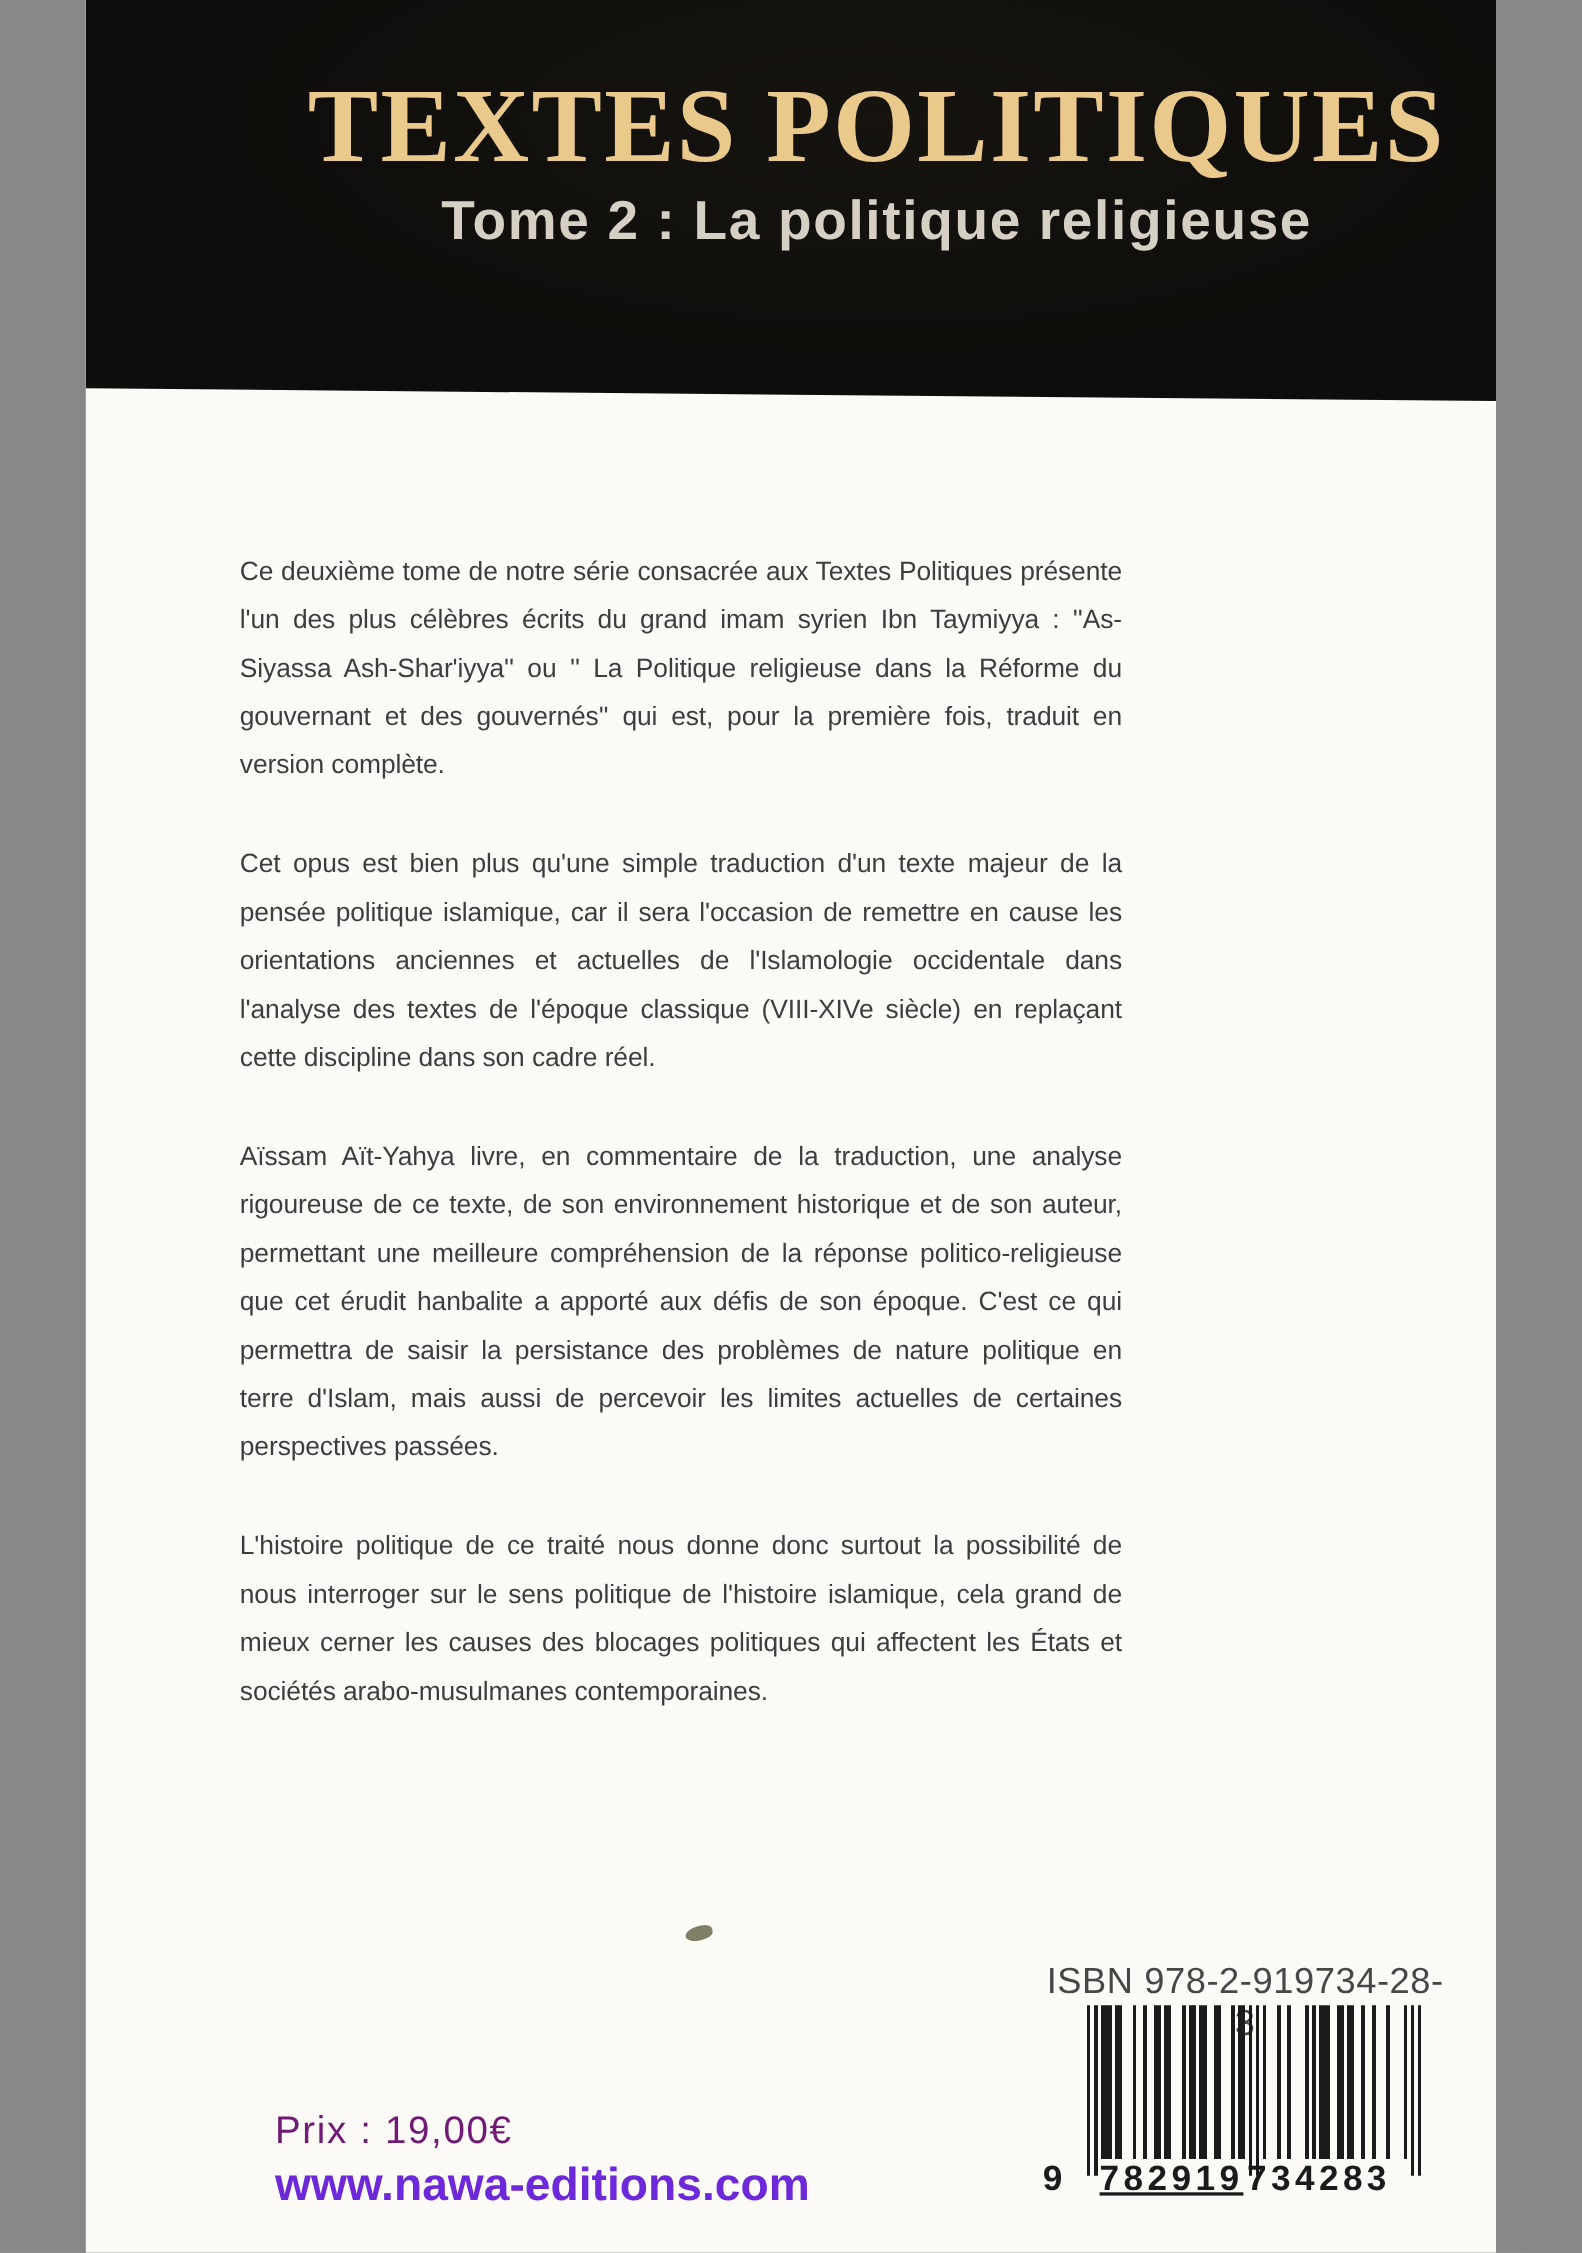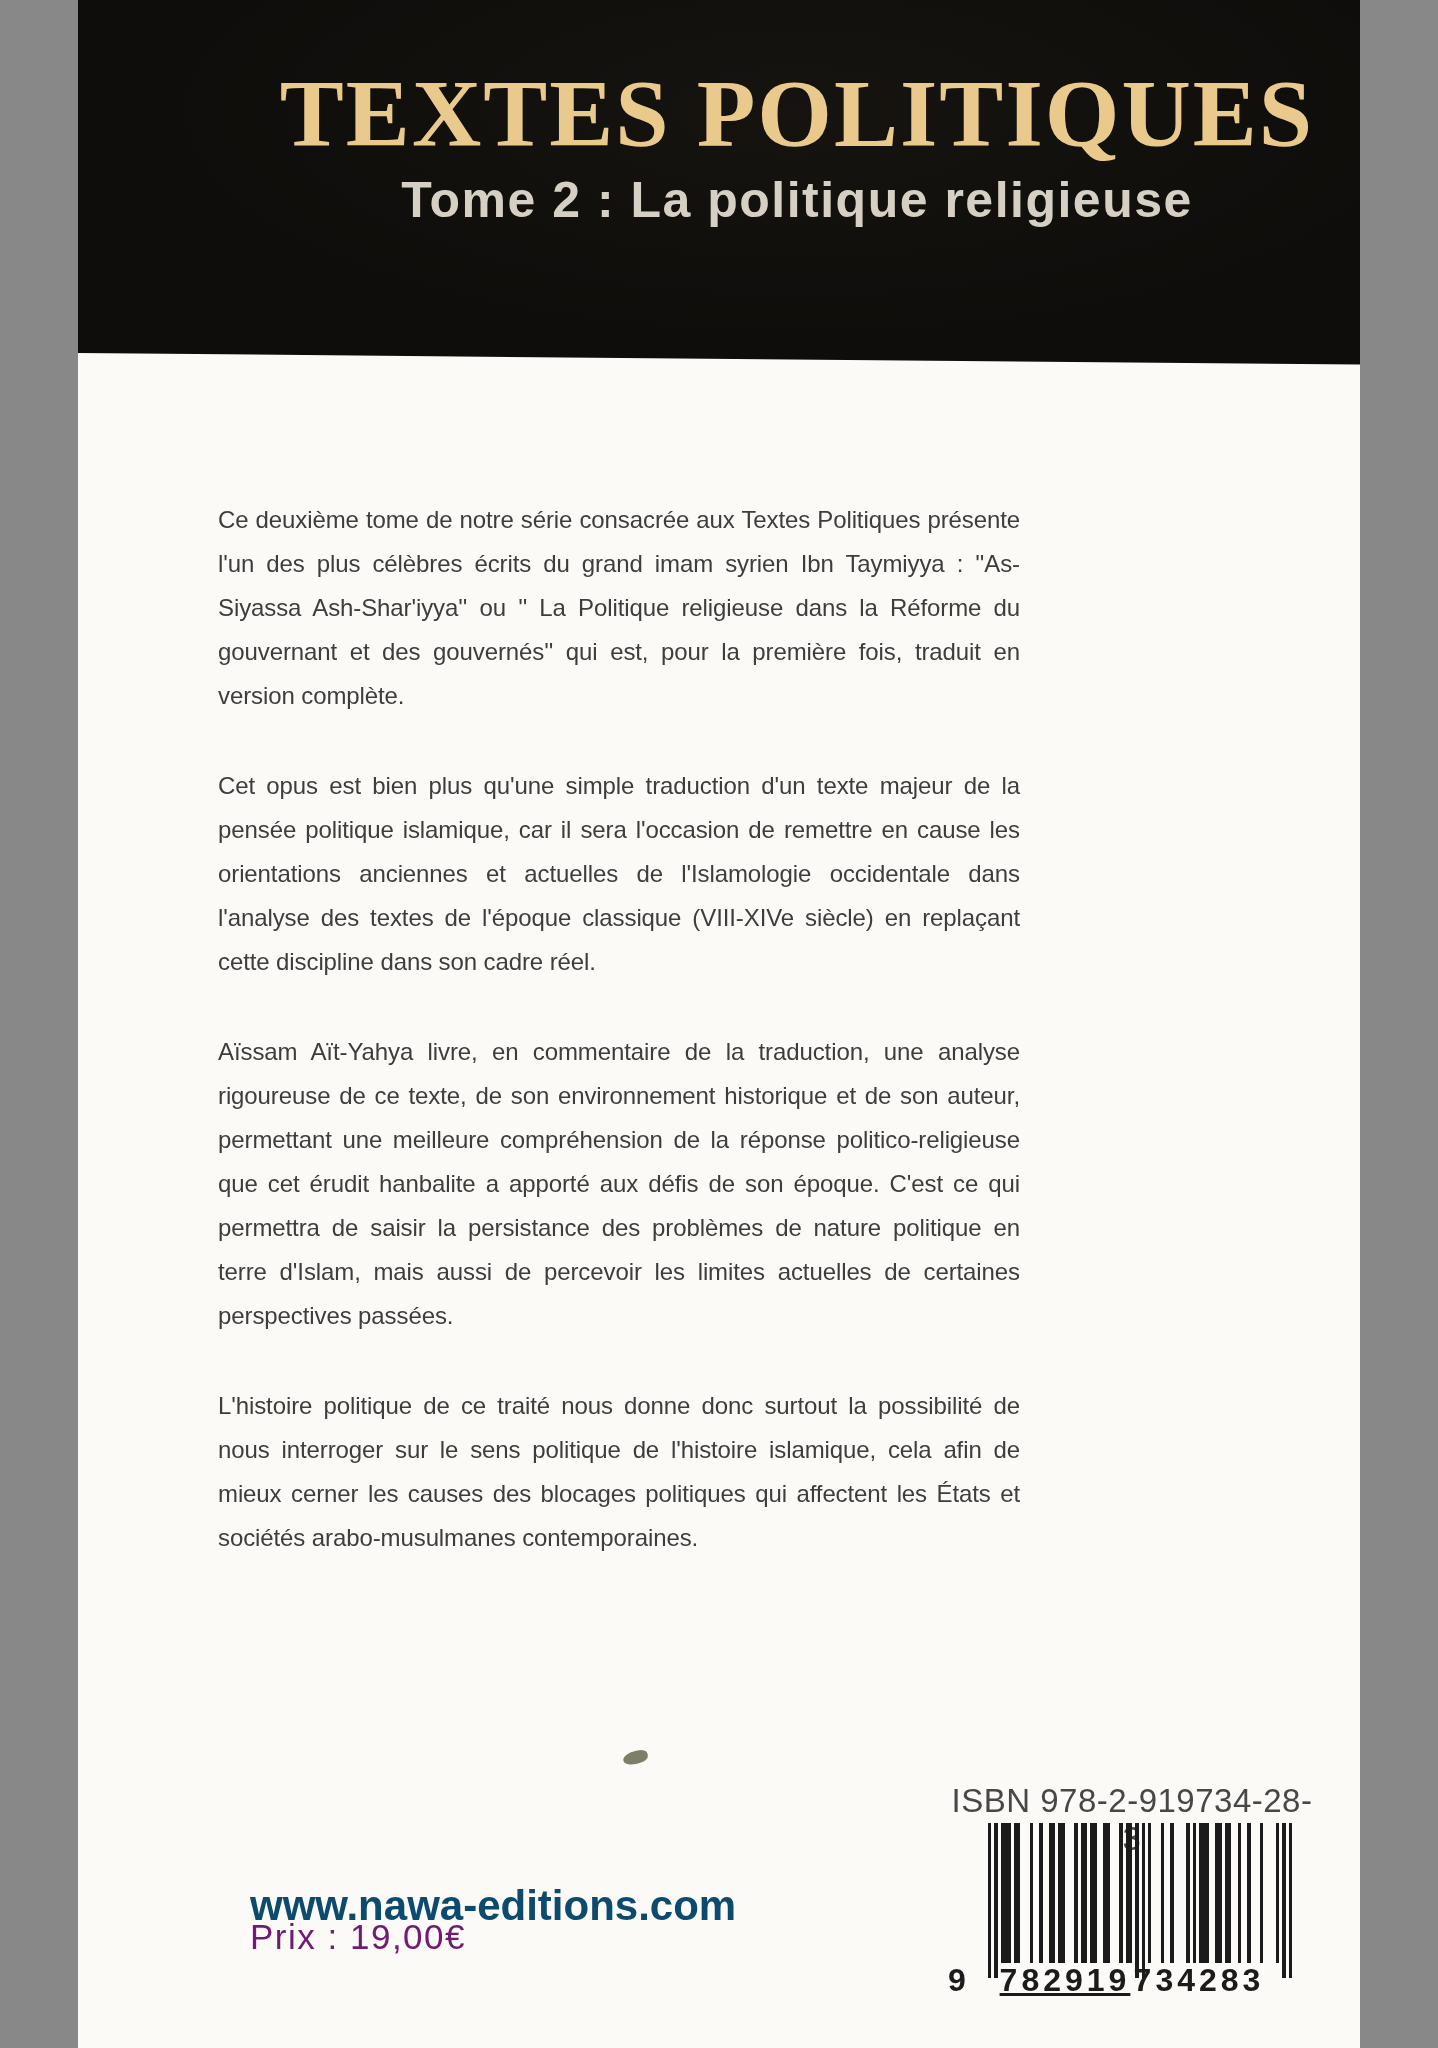--- a/index.html
+++ b/index.html
@@ -78,40 +78,40 @@
   .bc-lead{left:2px;}
   .bc-left{left:52px;width:134px;text-align:center;letter-spacing:4px;text-decoration:underline;}
   .bc-right{left:184px;width:138px;text-align:center;letter-spacing:4px;}
   
   .price{
     position:absolute;left:172px;top:1917px;
     font-size:35px;font-weight:300;letter-spacing:1.5px;
     color:#701a75;
   }
   .website{
-    position:absolute;left:172px;top:1882px;
+    position:absolute;left:172px;top:1962px;
     font-size:42px;font-weight:700;letter-spacing:0;
-    color:#0c4a6e;
+    color:#6d28d9;
   }
 </style>
 </head>
 <body>
 
 <div class="page">
 
   <div class="header">
     <div class="title">TEXTES POLITIQUES</div>
     <div class="subtitle">Tome 2 : La politique religieuse</div>
   </div>
 
   <div class="synopsis">
       <p>Ce deuxième tome de notre série consacrée aux Textes Politiques présente l'un des plus célèbres écrits du grand imam syrien Ibn Taymiyya : ''As-Siyassa Ash-Shar'iyya'' ou '' La Politique religieuse dans la Réforme du gouvernant et des gouvernés'' qui est, pour la première fois, traduit en version complète.</p>
       <p>Cet opus est bien plus qu'une simple traduction d'un texte majeur de la pensée politique islamique, car il sera l'occasion de remettre en cause les orientations anciennes et actuelles de l'Islamologie occidentale dans l'analyse des textes de l'époque classique (VIII-XIVe siècle) en replaçant cette discipline dans son cadre réel.</p>
       <p>Aïssam Aït-Yahya livre, en commentaire de la traduction, une analyse rigoureuse de ce texte, de son environnement historique et de son auteur, permettant une meilleure compréhension de la réponse politico-religieuse que cet érudit hanbalite a apporté aux défis de son époque. C'est ce qui permettra de saisir la persistance des problèmes de nature politique en terre d'Islam, mais aussi de percevoir les limites actuelles de certaines perspectives passées.</p>
-      <p>L'histoire politique de ce traité nous donne donc surtout la possibilité de nous interroger sur le sens politique de l'histoire islamique, cela afin de mieux cerner les causes des blocages politiques qui affectent les États et sociétés arabo-musulmanes contemporaines.</p>
+      <p>L'histoire politique de ce traité nous donne donc surtout la possibilité de nous interroger sur le sens politique de l'histoire islamique, cela grand de mieux cerner les causes des blocages politiques qui affectent les États et sociétés arabo-musulmanes contemporaines.</p>
     </div>
 
   <div class="speck"></div>
 
   <div class="isbn-block">
     <div class="isbn-label">ISBN 978-2-919734-28-3</div>
     <svg class="barcode" fill="#1b1b1b" shape-rendering="crispEdges" xmlns="http://www.w3.org/2000/svg" viewBox="0 0 304 155">
         <rect x="0.00" y="0" width="3.35" height="155"></rect>
         <rect x="6.40" y="0" width="3.35" height="155"></rect>
         <rect x="12.80" y="0" width="3.35" height="140"></rect>

